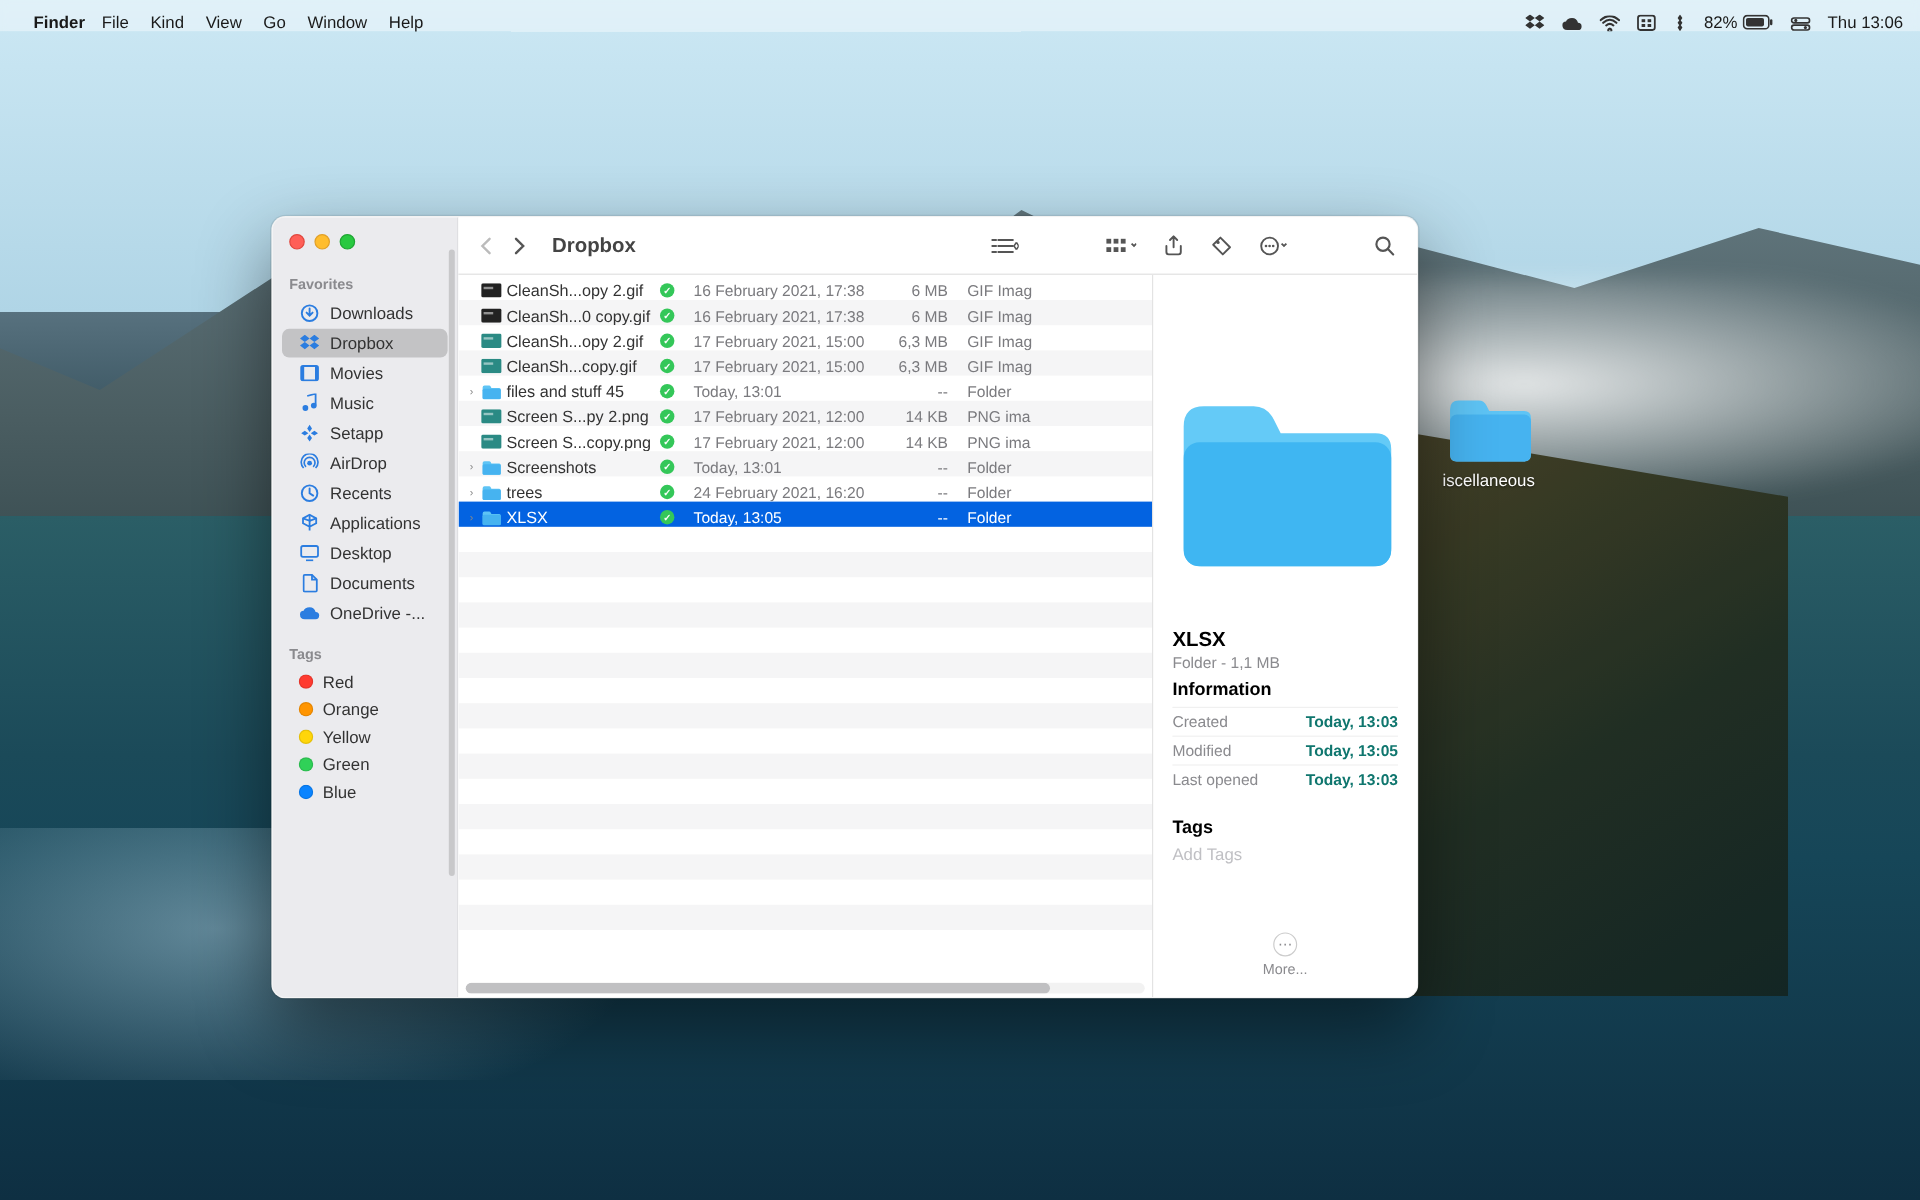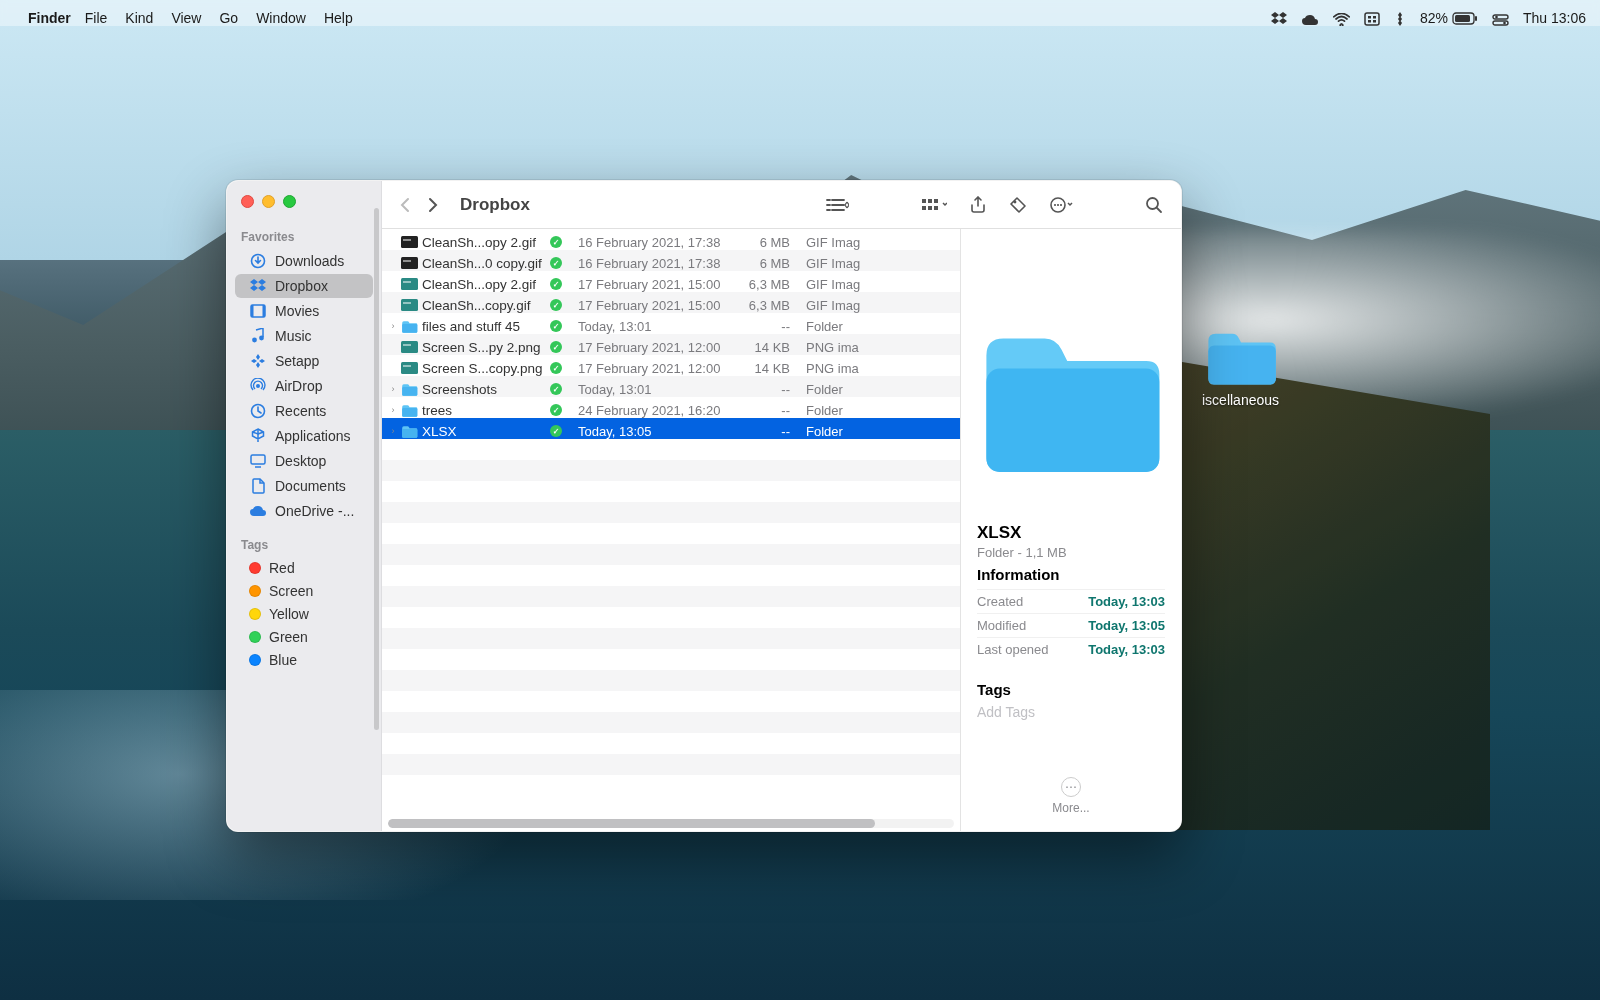--- a/index.html
+++ b/index.html
@@ -307,21 +307,21 @@
     </div>
     <div class="side-section">
       <div class="side-header">Tags</div>
       <div id="tags-list">
           <div class="side-item">
             <span class="tag-dot" style="background:#ff3b30"></span>
             <span>Red</span>
           </div>
           <div class="side-item">
             <span class="tag-dot" style="background:#ff9500"></span>
-            <span>Screen</span>
+            <span>Orange</span>
           </div>
           <div class="side-item">
             <span class="tag-dot" style="background:#ffd60a"></span>
             <span>Yellow</span>
           </div>
           <div class="side-item">
             <span class="tag-dot" style="background:#30d158"></span>
             <span>Green</span>
           </div>
           <div class="side-item">

